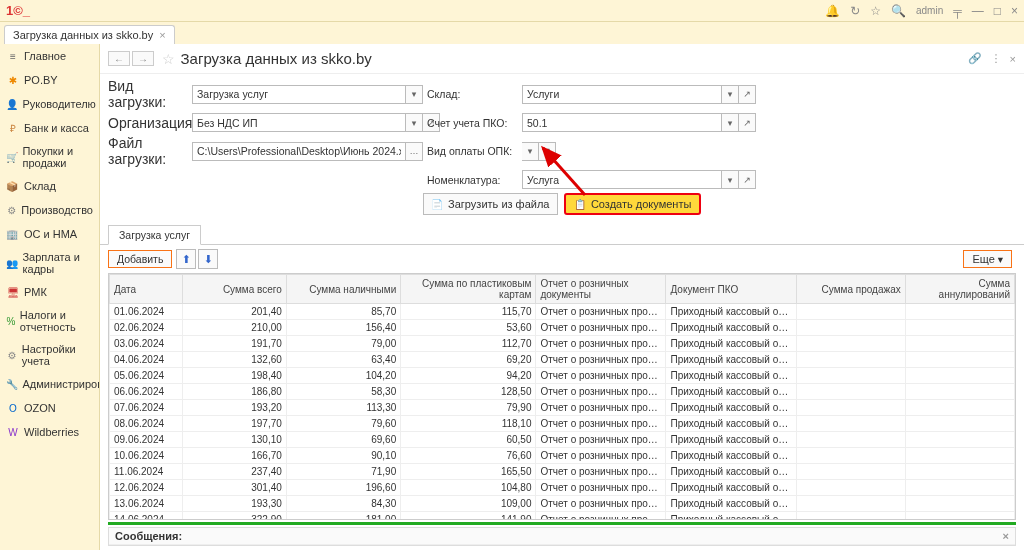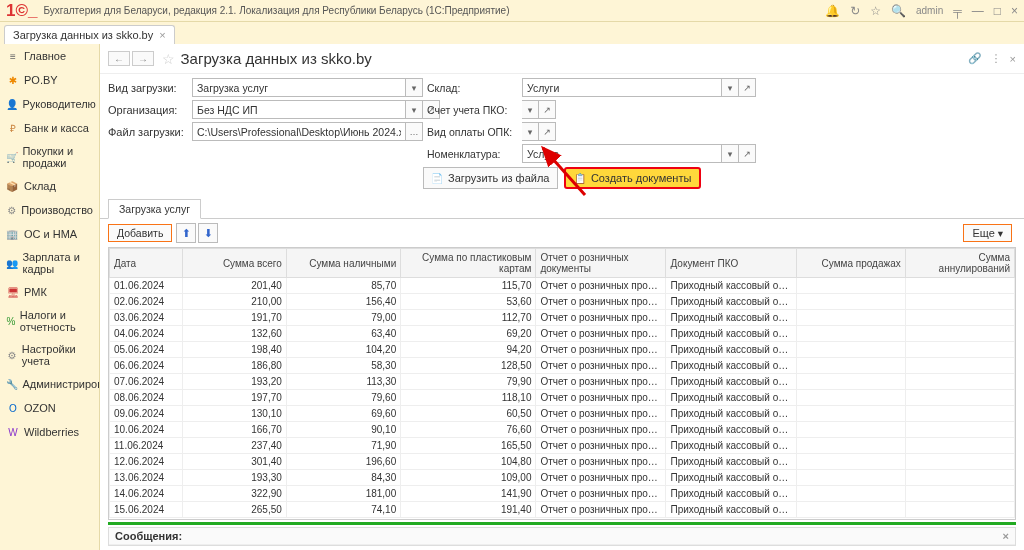--- a/index.html
+++ b/index.html
@@ -1,18 +1,18 @@
 <!DOCTYPE html>
 <html><head>
 <meta charset="utf-8">
 <style>
 *{box-sizing:border-box;margin:0;padding:0;font-family:Arial,sans-serif;font-size:11px;color:#333}
 body{background:#fef5d6;width:1024px;height:550px;overflow:hidden;display:flex;flex-direction:column}
 .titlebar{display:flex;align-items:center;height:22px;padding:0 6px;background:#fef5d6;border-bottom:1px solid #e5d9a8}
-.titlebar .logo{color:#d33;font-weight:bold;font-size:17px;margin-right:6px}
+.titlebar .logo{color:#d33;font-weight:bold;font-size:13px;margin-right:6px}
 .titlebar .ttl{color:#555;font-size:10px}
 .titlebar .tspacer{flex:1}
 .titlebar .ticon{margin-left:10px;color:#888;font-size:12px;cursor:pointer}
 .titlebar .admin{margin-left:10px;color:#888;font-size:10px}
 .tabbar{height:22px;display:flex;align-items:flex-end;padding-left:4px;background:#fef5d6}
 .tab{background:#fff;border:1px solid #ccc;border-bottom:none;padding:3px 8px;font-size:10px;display:flex;align-items:center;border-radius:3px 3px 0 0}
 .tab .x{margin-left:6px;color:#999;cursor:pointer}
 .main{flex:1;display:flex;overflow:hidden}
 .sidebar{width:100px;background:#fef5d6;border-right:1px solid #e5d9a8;overflow-y:auto}
 .sbitem{display:flex;align-items:center;padding:5px 6px;cursor:pointer;font-size:10px;color:#444}
@@ -20,21 +20,21 @@
 .content{flex:1;background:#fff;display:flex;flex-direction:column;overflow:hidden}
 .chead{display:flex;align-items:center;padding:6px 8px;border-bottom:1px solid #eee}
 .chead .nav{border:1px solid #ccc;background:#fafafa;padding:1px 5px;margin-right:2px;cursor:pointer;font-size:10px;color:#888}
 .chead .star{margin:0 6px;color:#ccc;font-size:14px}
 .chead .h1{font-size:15px;color:#333}
 .chead .hspacer{flex:1}
 .chead .hicon{margin-left:8px;color:#999;cursor:pointer}
 .form{padding:4px 8px}
 .frow{display:flex;align-items:center;margin-bottom:3px}
 .fcol{display:flex;align-items:center}
-.flabel{font-size:11px;color:#333;width:84px}
+.flabel{font-size:14px;color:#333;width:84px}
 .flabel2{font-size:10.5px;color:#333;width:95px;margin-left:-26px}
 .finput{border:1px solid #bbb;height:19px;padding:0 4px;font-size:10.5px;background:#fff}
 .fbtn{border:1px solid #bbb;border-left:none;height:19px;width:17px;background:#fafafa;font-size:9px;color:#666;cursor:pointer;display:inline-flex;align-items:center;justify-content:center}
 .actrow{display:flex;justify-content:center;gap:6px;margin:4px 0 6px}
 .actbtn{border:1px solid #bbb;background:#fafafa;padding:3px 8px;font-size:10.5px;cursor:pointer;display:inline-flex;align-items:center}
 .actbtn.primary{background:#ffd83b;border:2px solid #e01;border-radius:3px;font-weight:normal}
 .actbtn .ic{margin-right:4px;font-size:10px}
 .tabstrip{display:flex;border-bottom:1px solid #ccc;padding-left:8px}
 .tabstrip .t{border:1px solid #ccc;border-bottom:1px solid #fff;margin-bottom:-1px;padding:3px 10px;font-size:10.5px;background:#fff;cursor:pointer}
 .toolbar{display:flex;align-items:center;padding:4px 8px}
@@ -53,21 +53,20 @@
 .msghead .x{color:#999;cursor:pointer}
 .msgbody{padding:3px 6px;font-size:10px;color:#2a7}
 .msgbody::before{content:"— ";color:#888}
 .arrow-annot{position:absolute;left:535px;top:140px;pointer-events:none;z-index:50}
 </style>
 </head>
 <body>
 
 <div class="titlebar">
   <span class="logo">1©_</span>
-  <span class="ttl">Бухгалтерия для Беларуси, редакция 2.1. Локализация для Республики Беларусь   (1С:Предприятие)</span>
   <span class="tspacer"></span>
   <span class="ticon">🔔</span>
   <span class="ticon">↻</span>
   <span class="ticon">☆</span>
   <span class="ticon">🔍</span>
   <span class="admin">admin</span>
   <span class="ticon">╤</span>
   <span class="ticon">—</span>
   <span class="ticon">□</span>
   <span class="ticon">×</span>
@@ -172,20 +171,21 @@
       </div>
       <div class="frow">
         <div class="fcol">
           <span class="flabel">Организация:</span>
           <input class="finput" style="width: 214px;" value="Без НДС ИП">
           <span class="fbtn">▾</span>
           <span class="fbtn">↗</span>
         </div>
         <div class="fcol" style="margin-left:13px">
           <span class="flabel2">Счет учета ПКО:</span>
+          <input class="finput" style="width: 200px;" value="50.1">
           <span class="fbtn">▾</span>
           <span class="fbtn">↗</span>
         </div>
       </div>
       <div class="frow">
         <div class="fcol">
           <span class="flabel">Файл загрузки:</span>
           <input class="finput" style="width: 214px;" value="C:\Users\Professional\Desktop\Июнь 2024.xlsx">
           <span class="fbtn">…</span>
         </div>

